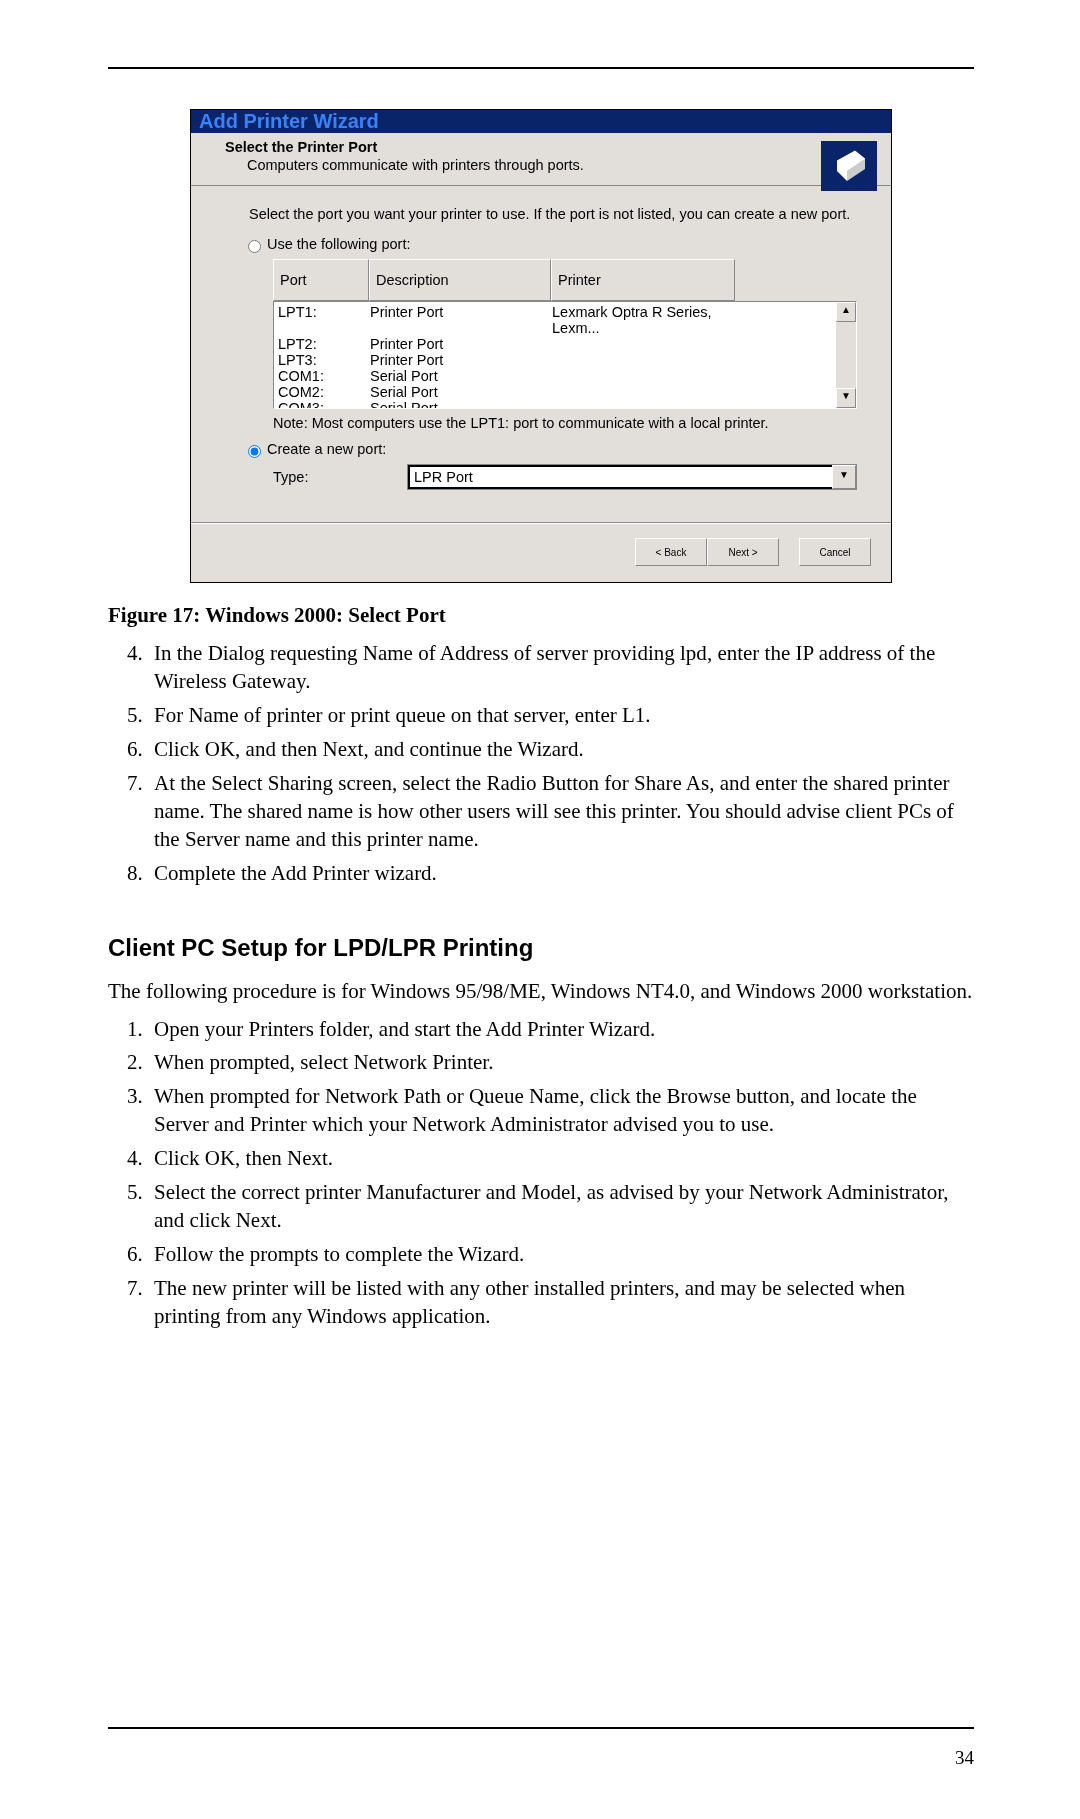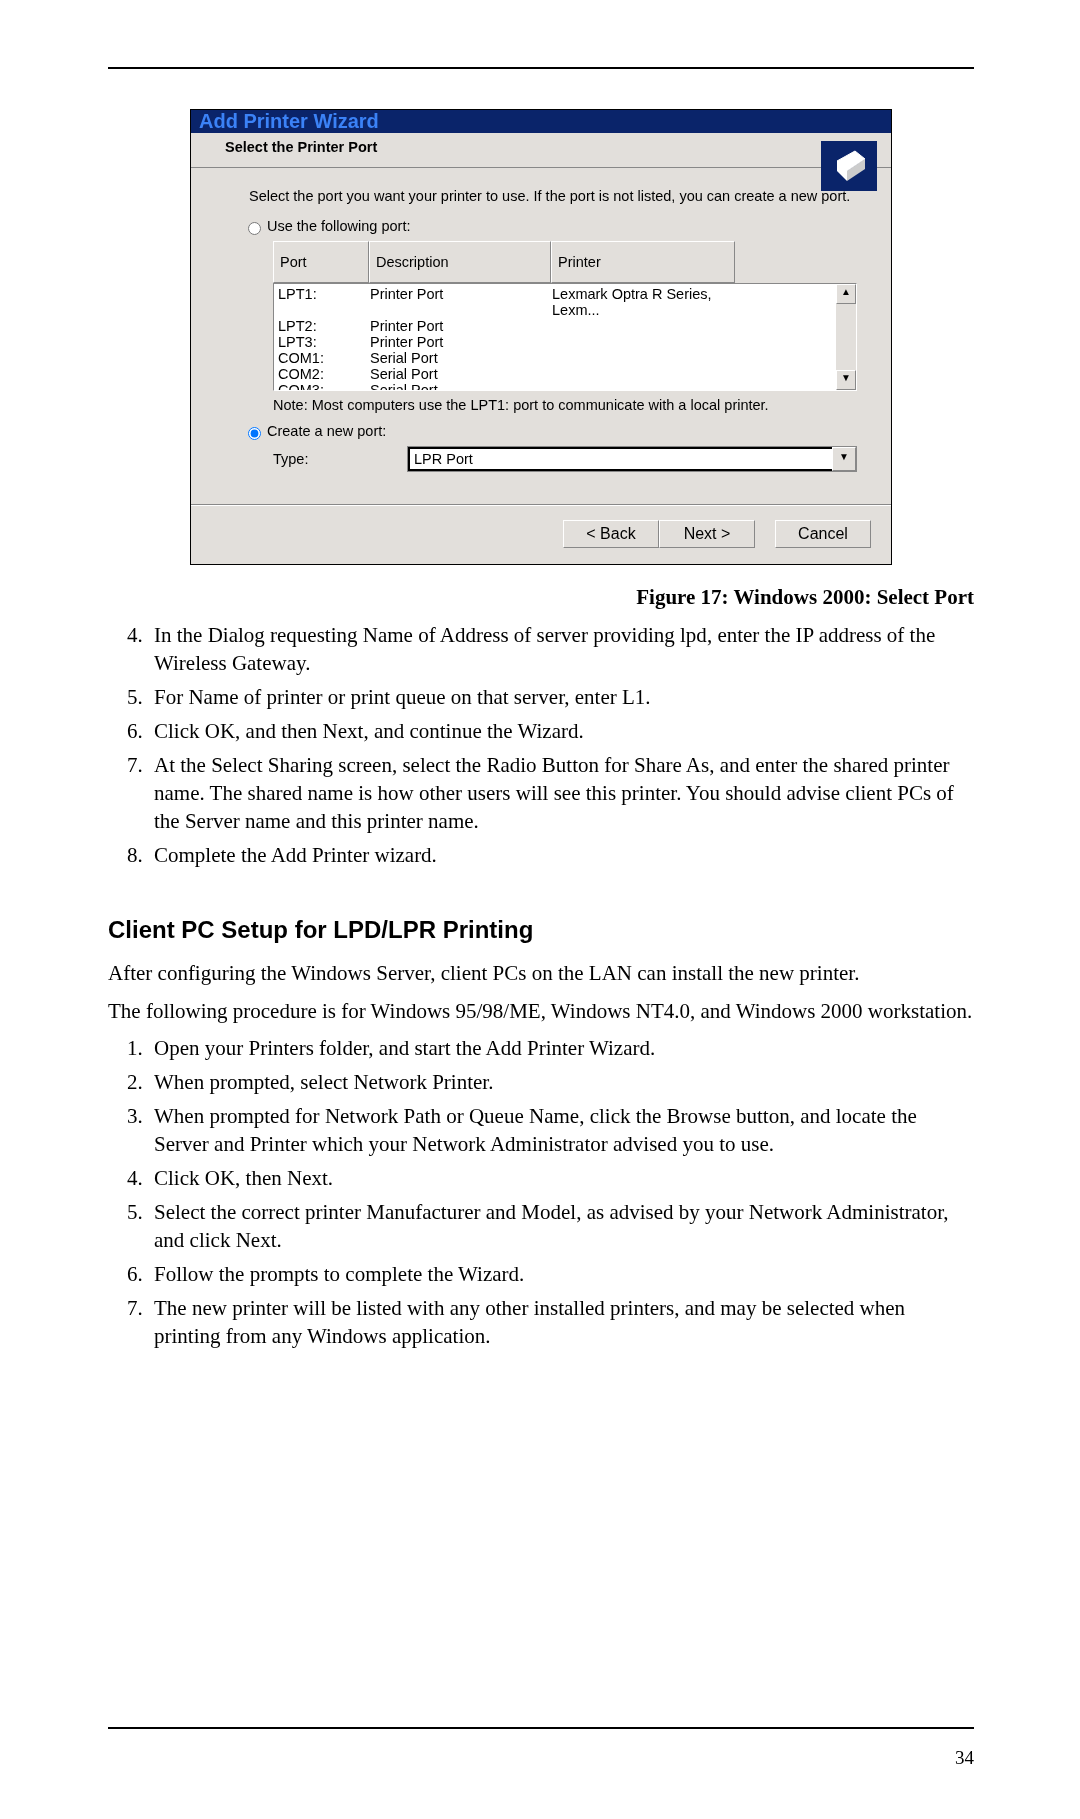--- a/index.html
+++ b/index.html
@@ -34,43 +34,44 @@
 .sbtn{height:18px;border:1px solid #fff;border-right-color:#888;border-bottom-color:#888;text-align:center;font-size:10px;line-height:14px}
 .strack{flex:1}
 .note{margin:6px 0 10px 24px}
 .type-row{margin:4px 0 18px 24px;display:flex;align-items:center}
 .type-row .lab{width:134px}
 .type-sel{flex:1;display:flex;border:1px solid #888;background:#fff}
 .type-sel .val{flex:1;padding:2px 4px;border:2px solid #000;border-right:0}
 .type-sel .dd{width:22px;background:#E2DFDB;border:1px solid #fff;border-right-color:#888;border-bottom-color:#888;text-align:center;font-size:10px;line-height:18px}
 .wiz-sep{border:0;border-top:1px solid #888;border-bottom:1px solid #fff;margin:0}
 .wiz-btns{padding:14px 20px 16px;text-align:right}
-.wiz-btns button{font-family:Tahoma,Arial,sans-serif;font-size:16px;width:96px;height:28px;background:#E2DFDB;border:1px solid #fff;border-right-color:#888;border-bottom-color:#888;margin-left:0}
+.wiz-btns button{font-family:Tahoma,Arial,sans-serif;font-size:10px;width:72px;height:28px;background:#E2DFDB;border:1px solid #fff;border-right-color:#888;border-bottom-color:#888;margin-left:0}
 .wiz-btns .gap{display:inline-block;width:20px}
-.caption{text-align:right;font-weight:bold;font-size:21px;margin:12px 0 12px;font-family:"Times New Roman",serif}
+.caption{text-align:left;font-weight:bold;font-size:21px;margin:12px 0 12px;font-family:"Times New Roman",serif}
 .body-text{font-size:21px;line-height:1.33}
 ol.steps{margin:0;padding:0 0 0 40px}
 ol.steps li{padding-left:6px;margin:6px 0}
 ol.steps.start4{counter-reset:item 3}
 .em{}
 .h2{font-family:Arial,Helvetica,sans-serif;font-weight:bold;font-size:24px;margin:44px 0 14px}
 p.para{margin:10px 0}
 .hr-bot{position:absolute;left:108px;right:106px;bottom:82px;border:0;border-top:2px solid #000}
 .pgnum{position:absolute;right:106px;bottom:50px;font-size:19px}
 </style>
 </head>
 <body>
 
 <div class="page">
 <hr class="hr-top">
 
 <div class="wiz">
  <div class="wiz-title">Add Printer Wizard</div>
  <div class="wiz-top">
   <b>Select the Printer Port</b>
+  <div class="wiz-sub">Computers communicate with printers through ports.</div>
   <div class="wiz-ico">
    <svg width="40" height="38" viewBox="0 0 40 38">
             <polygon points="8,14 26,4 36,12 18,24" fill="#fff" stroke="#fff"></polygon>
             <polygon points="8,14 18,24 18,34 8,24" fill="#fff"></polygon>
             <polygon points="18,24 36,12 36,22 18,34" fill="#ccc"></polygon>
           </svg>
   </div>
  </div>
  <div class="wiz-body">
   <div class="instr">Select the port you want your printer to use.  If the port is not listed, you can create a new port.</div>
@@ -145,21 +146,20 @@
 
 <div class="body-text">
 <ol class="steps start4" start="4" id="steps1">
         <li>In the Dialog requesting <span class="em">Name of Address of server providing lpd</span>, enter the IP address of the Wireless Gateway.</li>
         <li>For <span class="em">Name of printer or print queue on that server</span>, enter L1.</li>
         <li>Click OK, and then <span class="em">Next</span>, and continue the Wizard.</li>
         <li>At the <span class="em">Select Sharing</span> screen, select the Radio Button for <span class="em">Share As</span>, and enter the shared printer name. The shared name is how other users will see this printer. You should advise client PCs of the Server name and this printer name.</li>
         <li>Complete the <span class="em">Add Printer</span> wizard.</li>
       </ol>
 <div class="h2">Client PC Setup for LPD/LPR Printing</div>
-<p class="para">After configuring the Windows Server, client PCs on the LAN can install the new printer.</p>
 <p class="para">The following procedure is for Windows 95/98/ME, Windows NT4.0, and Windows 2000 workstation.</p>
 <ol class="steps" id="steps2">
         <li>Open your <span class="em">Printers</span> folder, and start the <span class="em">Add Printer</span> Wizard.</li>
         <li>When prompted, select <span class="em">Network Printer</span>.</li>
         <li>When prompted for <span class="em">Network Path or Queue Name</span>, click the <span class="em">Browse</span> button, and locate the Server and Printer which your Network Administrator advised you to use.</li>
         <li>Click OK, then <span class="em">Next</span>.</li>
         <li>Select the correct printer Manufacturer and Model, as advised by your Network Administrator, and click <span class="em">Next</span>.</li>
         <li>Follow the prompts to complete the Wizard.</li>
         <li>The new printer will be listed with any other installed printers, and may be selected when printing from any Windows application.</li>
       </ol>

